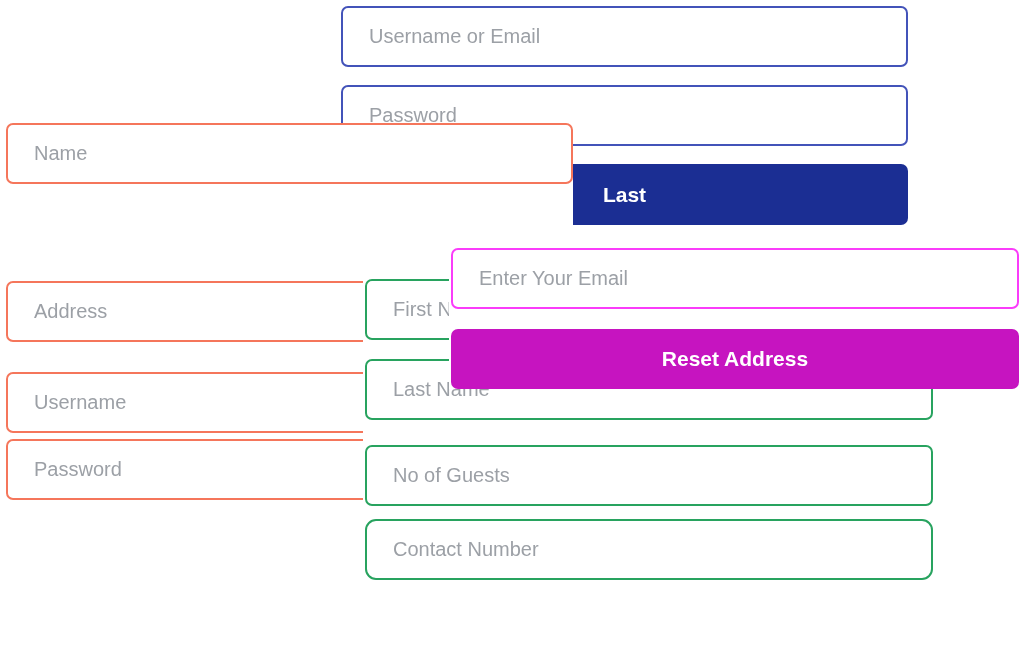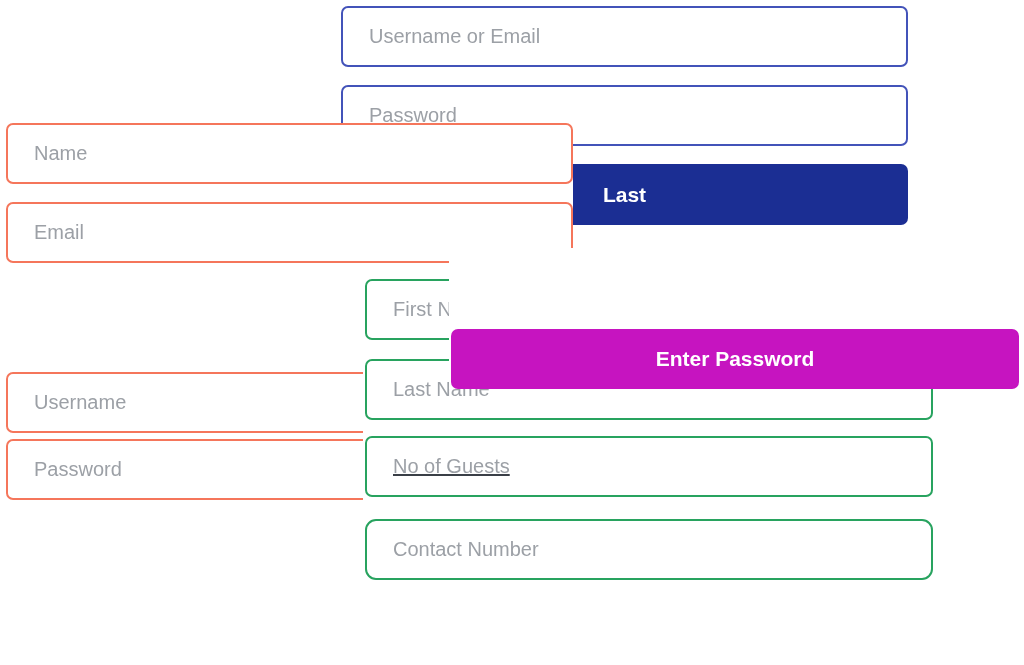--- a/index.html
+++ b/index.html
@@ -57,21 +57,21 @@
   .f-address  { top: 158px; }
   .f-username { top: 237px; margin-top: 12px; }
   .f-password { top: 316px; }
   .b-register { left: 0; top: 395px; width: 567px; height: 61px; background: #f76b4e; font-size: 20px; }
 
   
   .sheet-card { left: 363px; top: 279px; width: 570px; height: 377px; z-index: 3; }
   .sheet-card .field { left: 2px; width: 568px; border-color: #28a35f; }
   .f-first   { top: 0; }
   .f-last    { top: 80px; }
-  .f-guests  { top: 157px; text-decoration: underline; }
+  .f-guests  { top: 166px; }
   .f-contact { top: 240px; border-radius: 11px; }
   .b-sheet   { left: 2px; top: 319px; width: 568px; height: 58px; background: #58cc77; font-size: 20px; }
 
   
   .reset-card { left: 449px; top: 248px; width: 570px; height: 141px; z-index: 4; }
   .reset-card .field { left: 2px; width: 568px; border-color: #fa3cfa; }
   .f-reset-email { top: 0; }
   .b-reset   { left: 2px; top: 81px; width: 568px; height: 60px; background: #c614c0; }
 </style>
 </head>
@@ -80,29 +80,30 @@
 <div class="stage">
 
   <div class="card login-card">
     <input class="field f-login-user" type="text" placeholder="Username or Email" style="">
     <input class="field f-login-pass" type="text" placeholder="Password" style="">
     <button class="btn b-login">Last</button>
   </div>
 
   <div class="card register-card">
     <input class="field f-name" type="text" placeholder="Name" style="">
-    <input class="field f-email" type="text" placeholder="Email" style="">
+    <input class="field f-address" type="text" placeholder="Address" style="">
     <input class="field f-username" type="text" placeholder="Username" style="">
     <input class="field f-password" type="text" placeholder="Password" style="">
   </div>
 
   <div class="card sheet-card">
     <input class="field f-first" type="text" placeholder="First Name" style="">
     <input class="field f-last" type="text" placeholder="Last Name" style="">
     <input class="field f-guests" type="text" placeholder="No of Guests" style="">
     <input class="field f-contact" type="text" placeholder="Contact Number" style="">
   </div>
 
   <div class="card reset-card">
-    <button class="btn b-reset">Enter Password</button>
+    <input class="field f-reset-email" type="text" placeholder="Enter Your Email" style="">
+    <button class="btn b-reset">Reset Address</button>
   </div>
 
 </div>
 
 </body></html>

